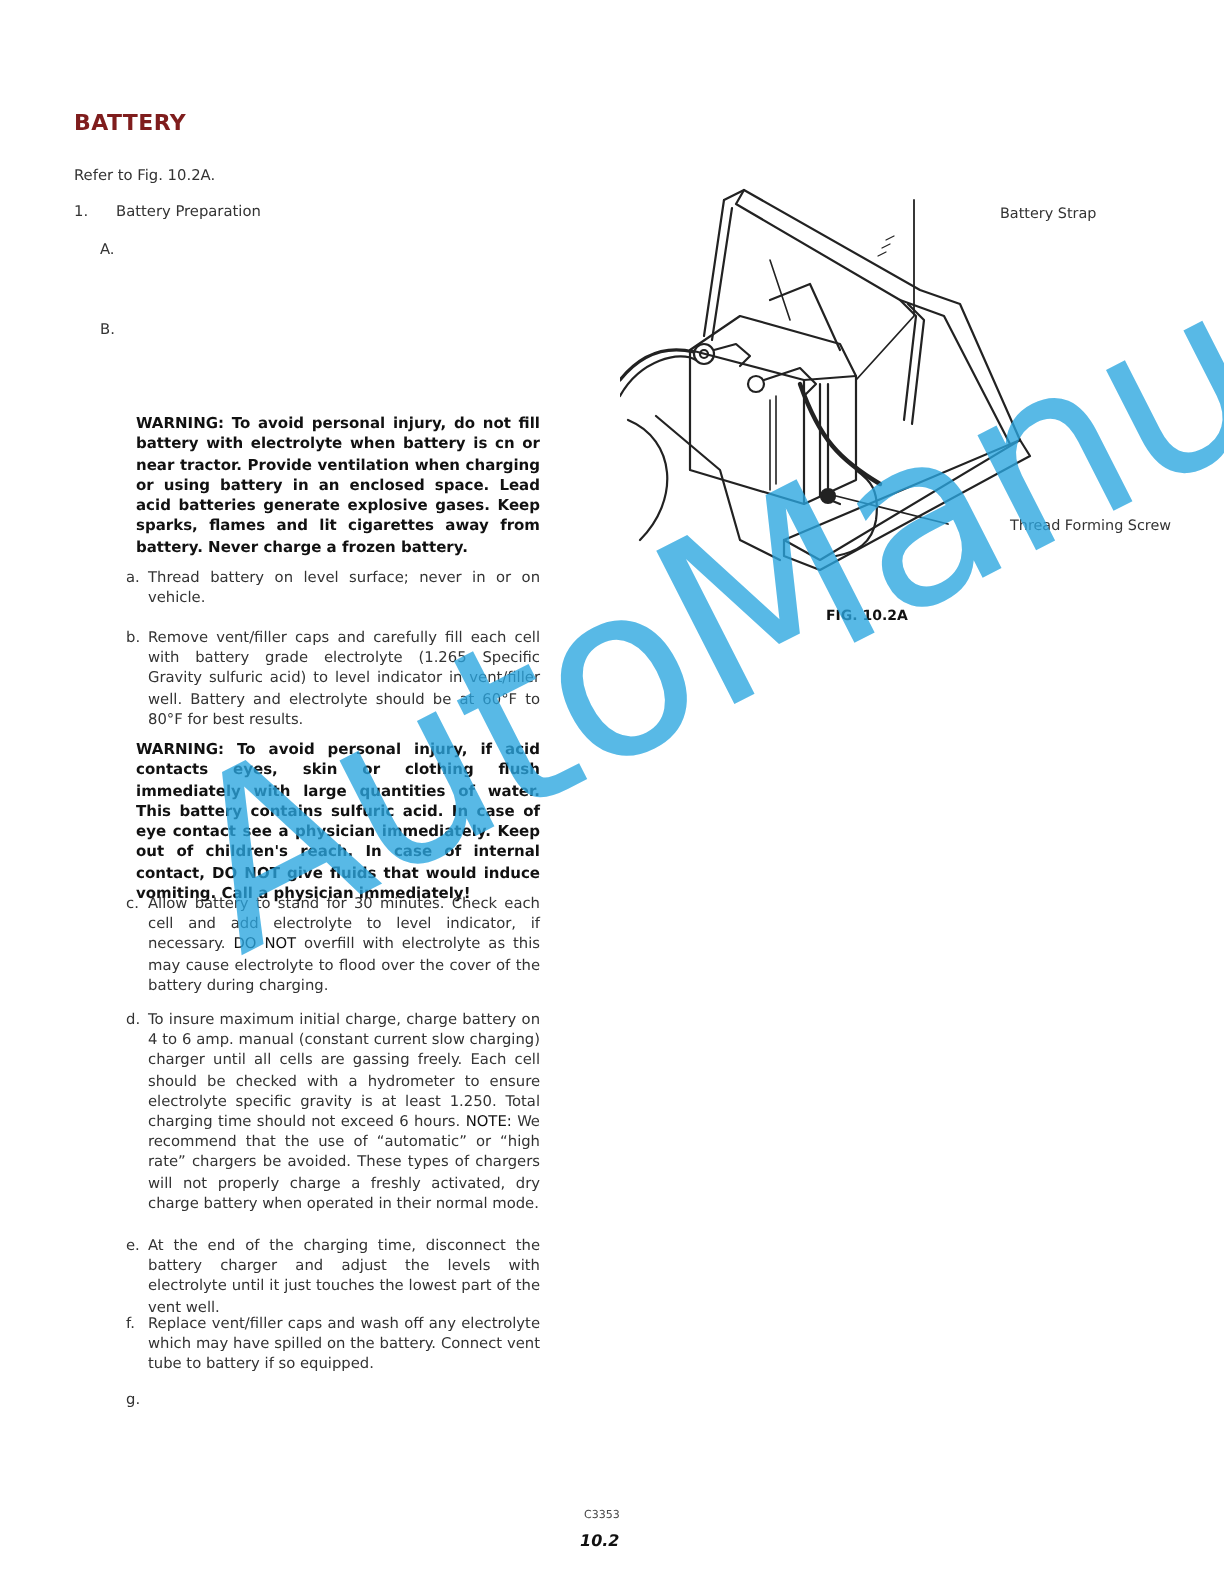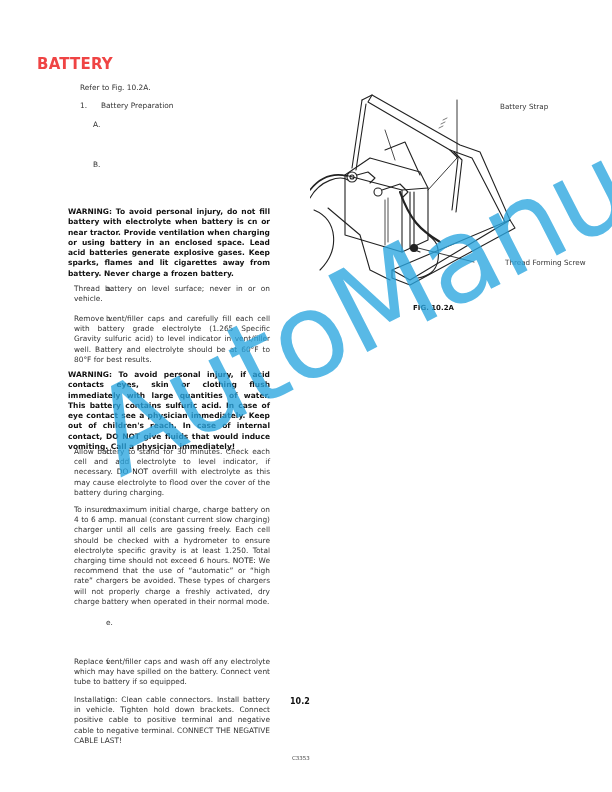--- a/index.html
+++ b/index.html
@@ -1,28 +1,28 @@
 <!DOCTYPE html>
 <html><head>
 <meta charset="utf-8">
 <style>
   html, body { margin:0; padding:0; background:#fff; }
   body { width:612px; height:792px; position:relative; overflow:hidden;
          font-family:"DejaVu Sans", sans-serif; color:#222; }
   .page { position:absolute; left:0; top:0; width:612px; height:792px; }
   .title { position:absolute; left:37px; top:55px; font-family:"DejaVu Sans", sans-serif;
-           font-weight:bold; font-size:15px; letter-spacing:0.2px; color:#ef4444; }
+           font-weight:bold; font-size:11px; letter-spacing:0.2px; color:#7f1d1d; }
   .txt { position:absolute; font-size:7.4px; line-height:10.2px; color:#333; text-align:justify; }
-  .lbl { position:absolute; font-size:7.4px; line-height:10.2px; color:#333;margin-left:43px; }
+  .lbl { position:absolute; font-size:7.4px; line-height:10.2px; color:#333; }
   .warn { position:absolute; font-weight:bold; font-size:7.5px; line-height:10.3px; color:#111; text-align:justify; }
   .b { font-weight:normal; color:#111; }
   .fig { position:absolute; left:310px; top:80px; width:260px; height:230px; }
   .figcap { position:absolute; left:413px; top:304px; font-weight:bold; font-size:7px; color:#111; }
   .callout { position:absolute; font-size:7.2px; color:#333; }
-  .pgnum { position:absolute; left:290px; top:697px; font-weight:bold; font-size:8px; color:#111; }
+  .pgnum { position:absolute; left:290px; top:766px; font-weight:bold; font-size:8px; color:#111;font-style:italic; }
   .code { position:absolute; left:292px; top:755px; font-size:5.5px; color:#444; }
   .wm { position:absolute; left:70px; top:380px; font-family:"DejaVu Sans", sans-serif;
         font-size:118px; color:#2aa6e0; opacity:0.78; transform:rotate(-27deg);
         transform-origin:left top; white-space:nowrap; letter-spacing:-2px; pointer-events:none; }
 </style>
 </head>
 <body>
 
 <div class="page">
 
@@ -55,26 +55,26 @@
   </div>
 
   <div class="lbl" style="left:63px;top:505px;">d.</div>
   <div class="txt" style="left:74px;top:505px;width:196px;">
     <span>To insure maximum initial charge, charge battery on 4 to 6 amp. manual (constant current slow charging) charger until all cells are gassing freely. Each cell should be checked with a hydrometer to ensure electrolyte specific gravity is at least 1.250. Total charging time should not exceed 6 hours.</span>
     <span class="b">NOTE:</span>
     <span>We recommend that the use of “automatic” or “high rate” chargers be avoided. These types of chargers will not properly charge a freshly activated, dry charge battery when operated in their normal mode.</span>
   </div>
 
   <div class="lbl" style="left:63px;top:618px;">e.</div>
+  <div class="txt" style="left:74px;top:618px;width:196px;">At the end of the charging time, disconnect the battery charger and adjust the levels with electrolyte until it just touches the lowest part of the vent well.</div>
 
   <div class="lbl" style="left:63px;top:657px;">f.</div>
   <div class="txt" style="left:74px;top:657px;width:196px;">Replace vent/filler caps and wash off any electrolyte which may have spilled on the battery. Connect vent tube to battery if so equipped.</div>
 
   <div class="lbl" style="left:63px;top:695px;">g.</div>
-  <div class="txt" style="left:74px;top:695px;width:196px;">Installation: Clean cable connectors. Install battery in vehicle. Tighten hold down brackets. Connect positive cable to positive terminal and negative cable to negative terminal. CONNECT THE NEGATIVE CABLE LAST!</div>
 
   <svg class="fig" viewBox="0 0 260 230" fill="none" stroke="#222" stroke-width="1.1" stroke-linejoin="round" stroke-linecap="round">
 
     <path d="M52 20 L62 15 L150 65 L170 72 L200 140 L100 200 L82 190"></path>
     <path d="M62 15 L58 22 L140 70 L162 78 L195 142"></path>
     <path d="M82 190 L200 140 L205 148 L100 205 L82 198 Z"></path>
 
     <path d="M52 20 L42 88 M56 24 L46 90"></path>
     <path d="M140 70 L148 78 L142 130 M144 72 L152 80 L146 132"></path>
     <path d="M100 112 L100 168 L110 172 M104 112 L104 166"></path>

